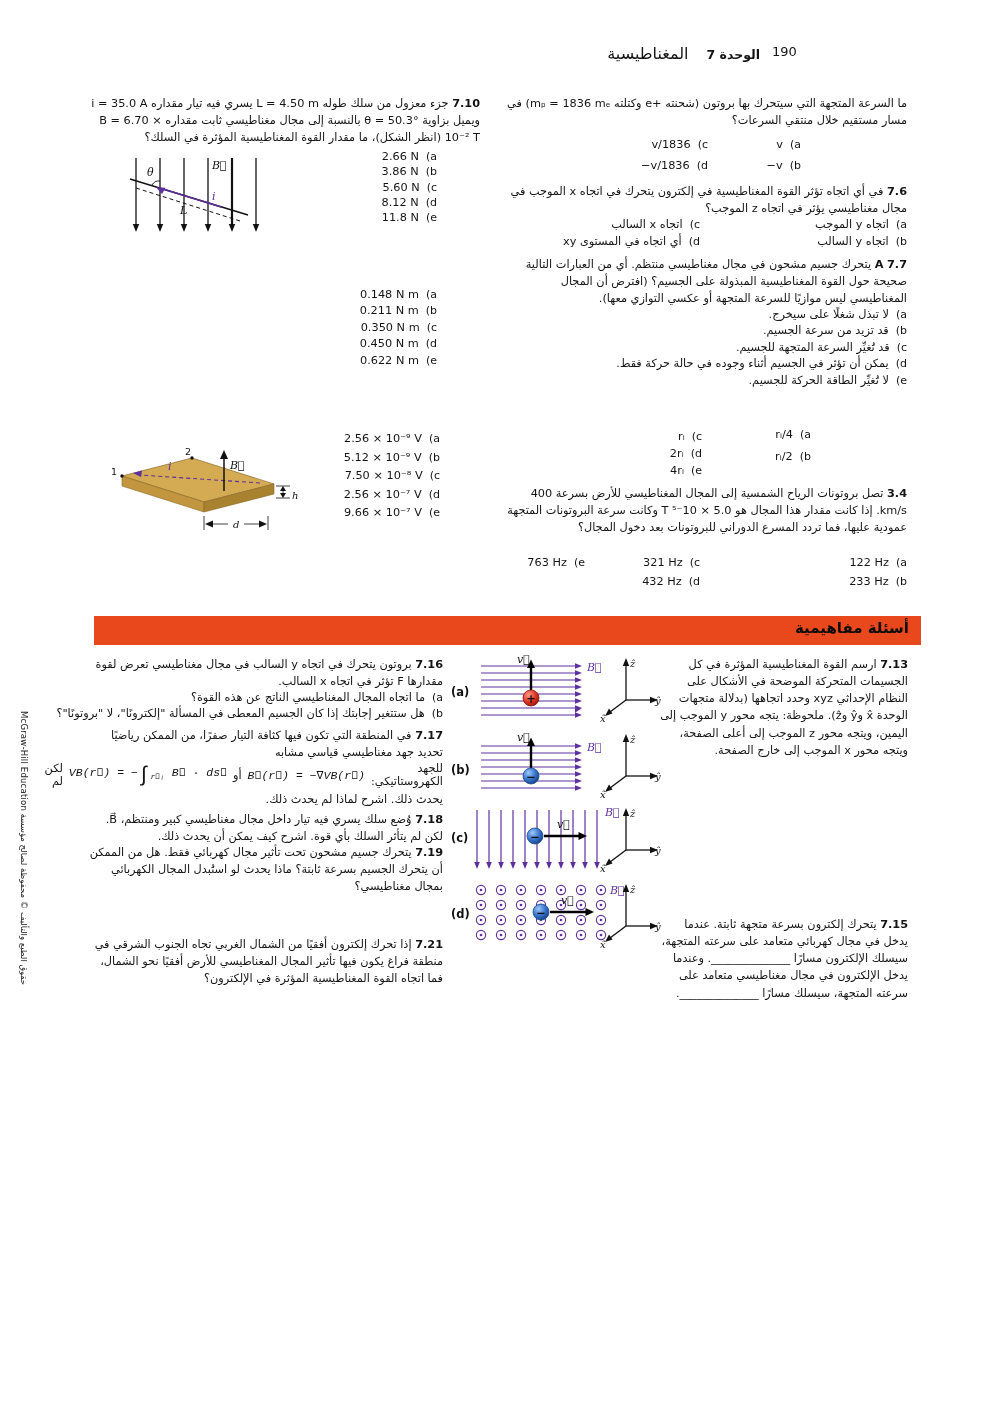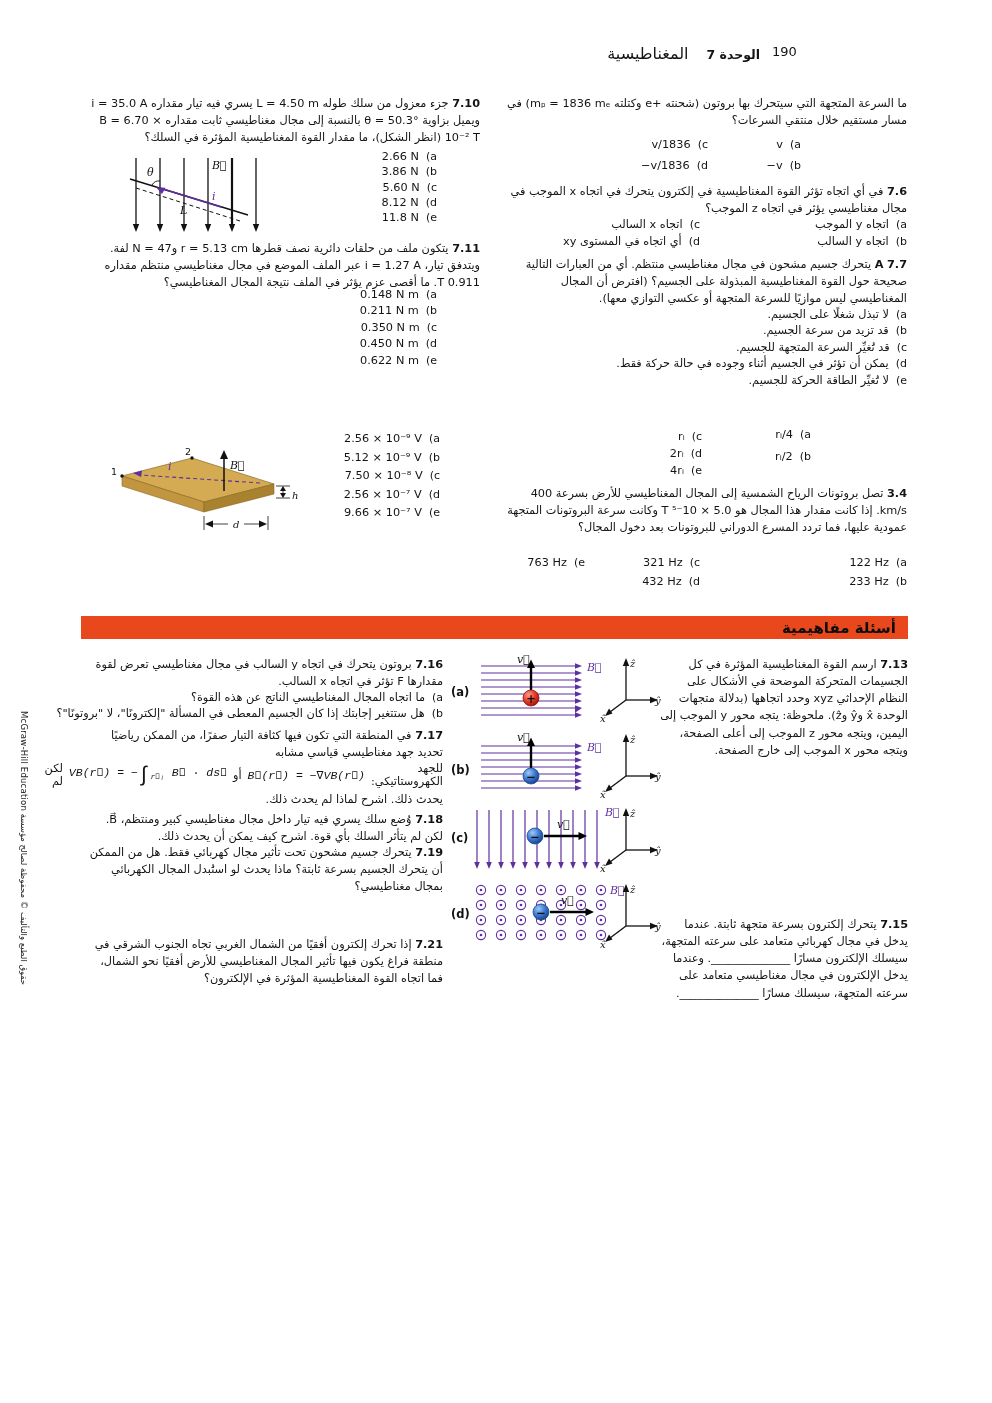--- a/index.html
+++ b/index.html
@@ -102,21 +102,21 @@
       <div class="opt-row">
         <span class="opt-letter">(d</span>
         <span class="opt-value" dir="auto">أي اتجاه في المستوى xy</span>
       </div>
     </div>
 
   <p class="q rtl abs" style="left:505px;top:256px;width:402px"><span class="qnum">7.7</span> <span class="qtag">A</span> <span>يتحرك جسيم مشحون في مجال مغناطيسي منتظم. أي من العبارات التالية صحيحة حول القوة المغناطيسية المبذولة على الجسيم؟ (افترض أن المجال المغناطيسي ليس موازيًا للسرعة المتجهة أو عكسي التوازي معها).</span></p>
   <div class="abs opts step16" style="left:505px;top:308px;width:402px">
       <div class="opt-row">
         <span class="opt-letter">(a</span>
-        <span class="opt-value" dir="auto">لا تبذل شغلًا على الجسيم.</span>
+        <span class="opt-value" dir="auto">لا تبذل شغلًا على سيخرج.</span>
       </div>
       <div class="opt-row">
         <span class="opt-letter">(b</span>
         <span class="opt-value" dir="auto">قد تزيد من سرعة الجسيم.</span>
       </div>
       <div class="opt-row">
         <span class="opt-letter">(c</span>
         <span class="opt-value" dir="auto">قد تُغيِّر السرعة المتجهة للجسيم.</span>
       </div>
       <div class="opt-row">
@@ -227,21 +227,20 @@
     <line x1="128" y1="61" x2="10" y2="25" stroke="#111" stroke-width="1.4"></line>
     <line x1="120" y1="67" x2="16" y2="34" stroke="#111" stroke-width="1" stroke-dasharray="4 3"></line>
     <path d="M40,27 A8,8 0 0 0 32,31" stroke="#111" fill="none" stroke-width=".9"></path>
     <line x1="101" y1="53" x2="43" y2="35" stroke="#5e2f9e" stroke-width="1.6"></line>
     <polygon points="36,33.2 45.5,33.8 42,40" fill="#5e2f9e"></polygon>
     <text class="ml" x="27" y="22">θ</text>
     <text class="ml" x="60" y="60">L</text>
     <text class="ml mlp" x="92" y="46">i</text>
   </svg>
 
-  <p class="q rtl abs" style="left:85px;top:240px;width:395px"><span class="qnum">7.11</span> <span>يتكون ملف من حلقات دائرية نصف قطرها r = 5.13 cm وN = 47 لفة. ويتدفق تيار، i = 1.27 A عبر الملف الموضع في مجال مغناطيسي منتظم مقداره 0.911 T. ما أقصى عزم يؤثر في الملف نتيجة المجال المغناطيسي؟</span></p>
   <div class="abs opts step16" style="left:297px;top:288px;width:140px">
       <div class="opt-row">
         <span class="opt-letter">(a</span>
         <span class="opt-value" dir="auto">0.148 N m</span>
       </div>
       <div class="opt-row">
         <span class="opt-letter">(b</span>
         <span class="opt-value" dir="auto">0.211 N m</span>
       </div>
       <div class="opt-row">
@@ -307,21 +306,21 @@
       <line x1="96" y1="70" x2="96" y2="84"></line>
         <line x1="160" y1="70" x2="160" y2="84"></line>
       <line x1="105" y1="78" x2="120" y2="78"></line>
         <line x1="136" y1="78" x2="151" y2="78"></line>
     </g>
     <polygon points="97,78 105,74.5 105,81.5" fill="#111"></polygon>
     <polygon points="159,78 151,74.5 151,81.5" fill="#111"></polygon>
     <text class="ml mls" x="125" y="82">d</text>
   </svg>
 
-  <div class="abs banner" style="left:81px;top:616px;width:827px;height:23px">أسئلة مفاهيمية</div>
+  <div class="abs banner" style="left:94px;top:616px;width:827px;height:29px">أسئلة مفاهيمية</div>
 
   <p class="q rtl abs" style="left:657px;top:656px;width:251px"><span class="qnum">7.13</span> <span>ارسم القوة المغناطيسية المؤثرة في كل الجسيمات المتحركة الموضحة في الأشكال على النظام الإحداثي xyz وحدد اتجاهها (بدلالة متجهات الوحدة x̂ وŷ وẑ). ملحوظة: يتجه محور y الموجب إلى اليمين، ويتجه محور z الموجب إلى أعلى الصفحة، ويتجه محور x الموجب إلى خارج الصفحة.</span></p>
   <p class="q rtl abs" style="left:657px;top:916px;width:251px"><span class="qnum">7.15</span> <span>يتحرك إلكترون بسرعة متجهة ثابتة. عندما يدخل في مجال كهربائي متعامد على سرعته المتجهة، سيسلك الإلكترون مسارًا ______________. وعندما يدخل الإلكترون في مجال مغناطيسي متعامد على سرعته المتجهة، سيسلك مسارًا ______________.</span></p>
 
   <svg class="abs" style="left:447px;top:650px" width="160" height="80">
     <text class="dlabel" x="4" y="46">(a)</text>
     <g stroke="#5e2f9e" stroke-width="1.2">
       <line x1="34" y1="16" x2="128" y2="16"></line>
         <line x1="34" y1="23" x2="128" y2="23"></line>
       <line x1="34" y1="30" x2="128" y2="30"></line>

